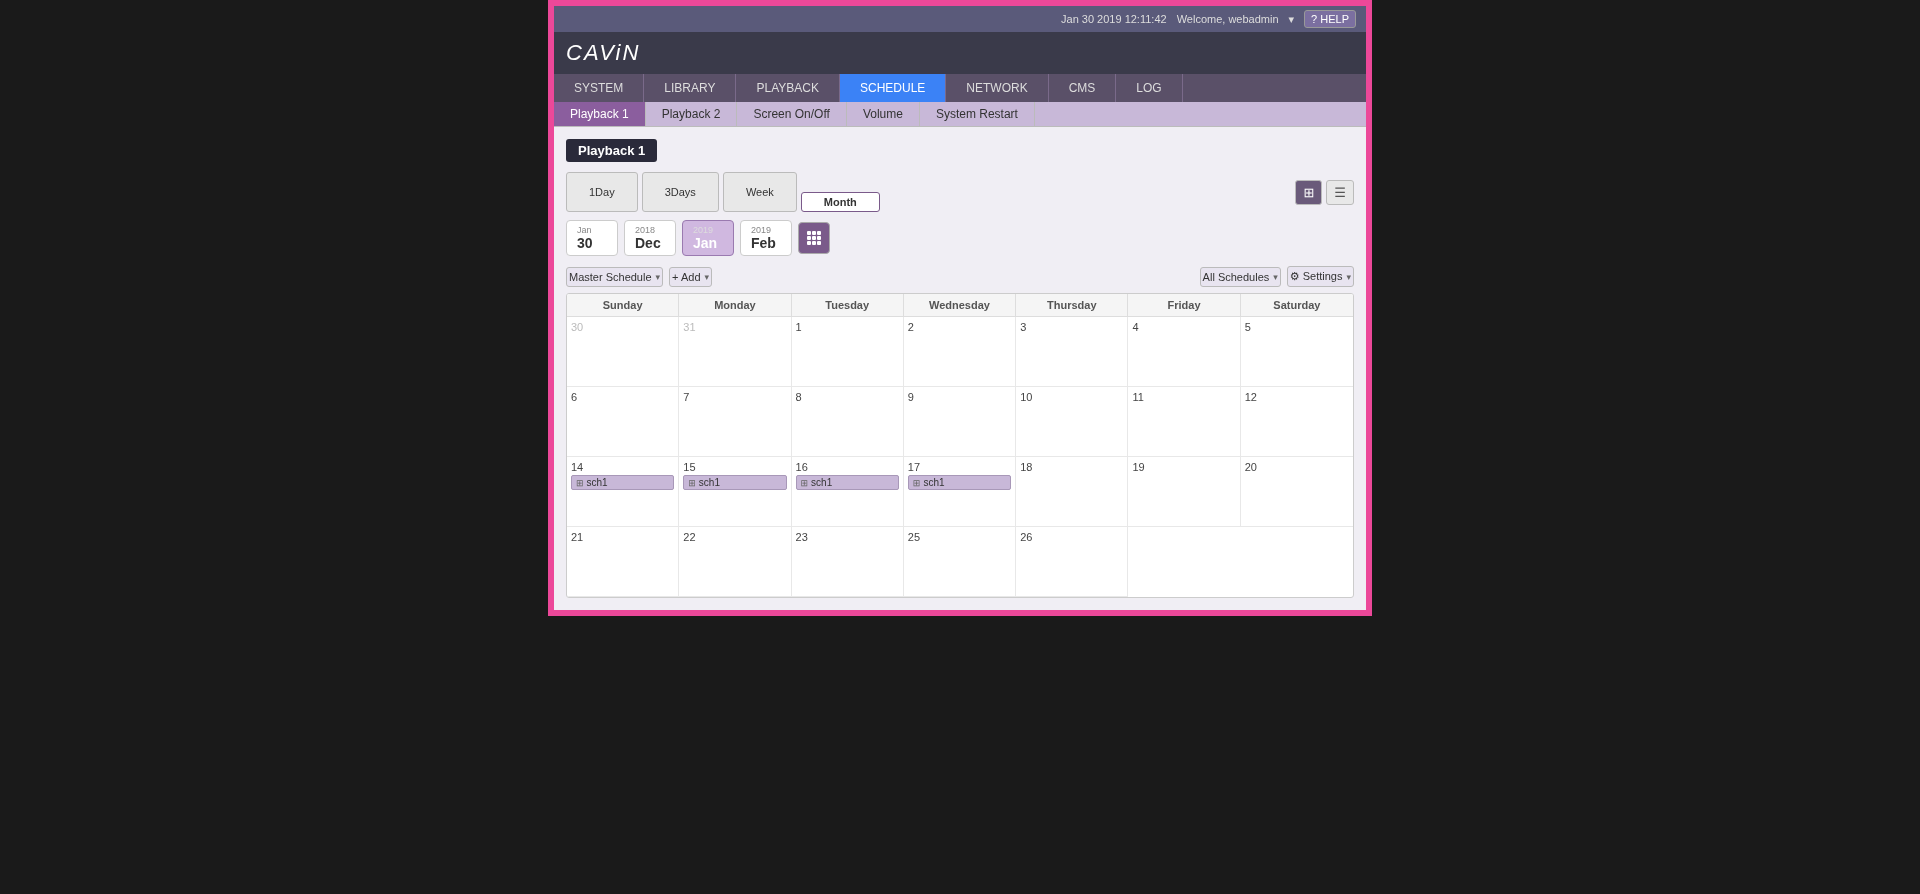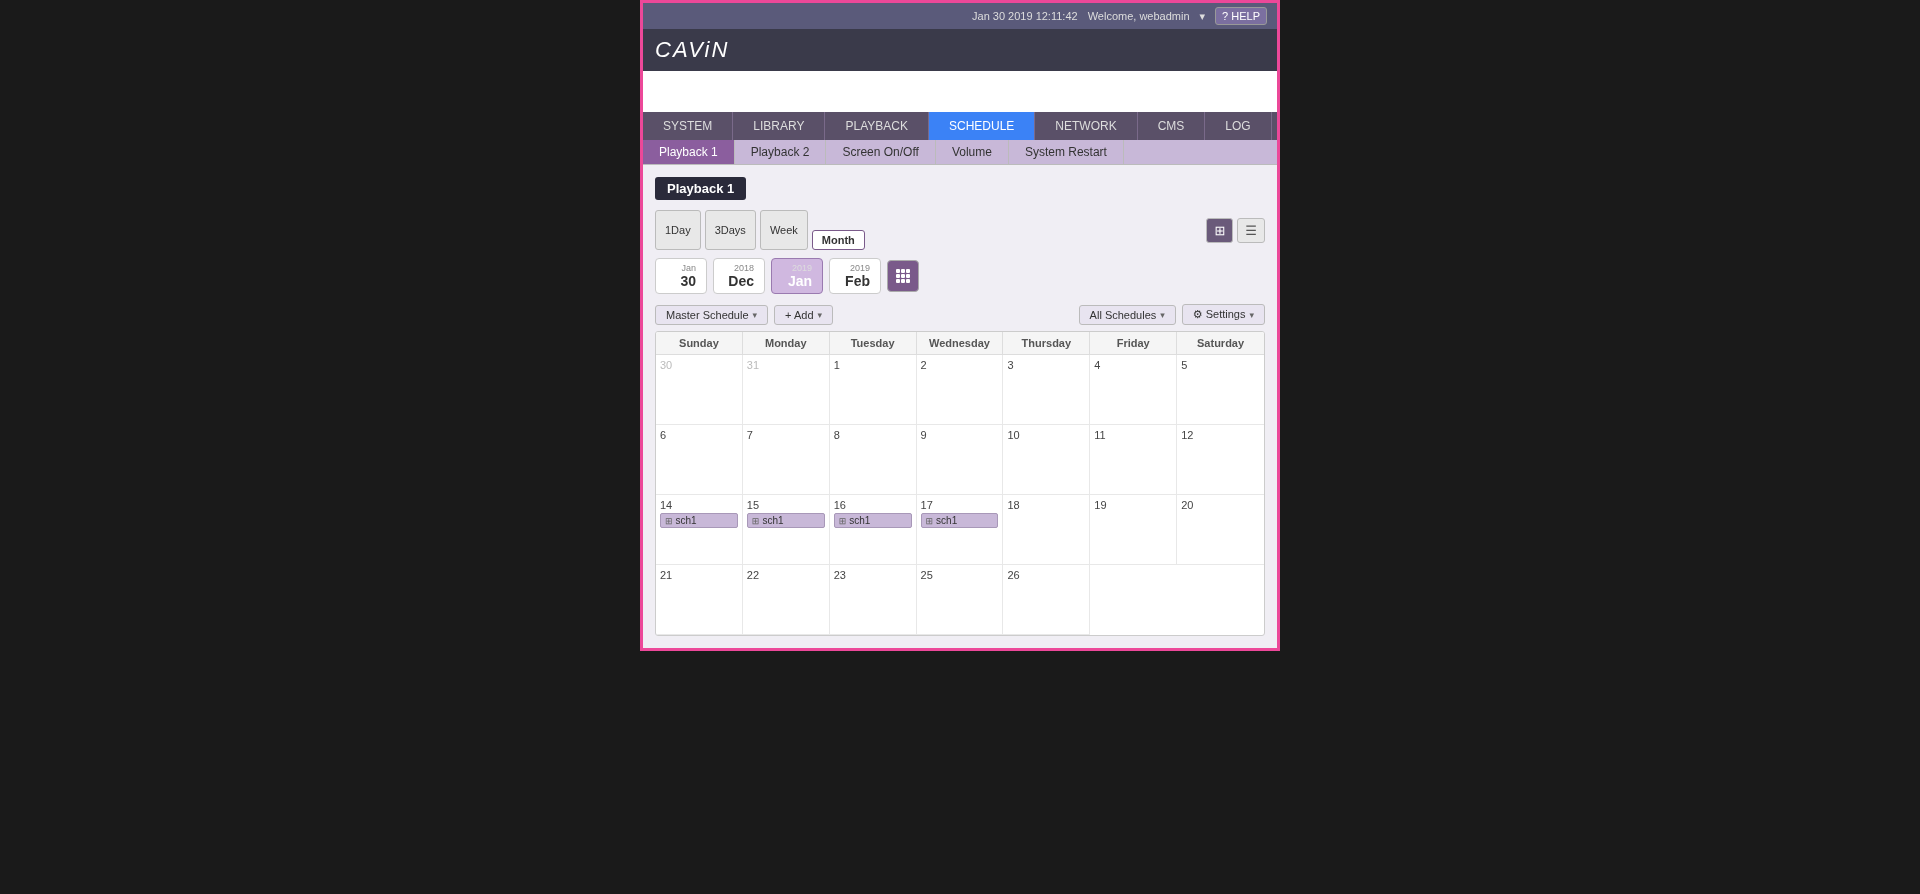--- a/index.html
+++ b/index.html
@@ -1,22 +1,22 @@
 <!DOCTYPE html>
 <html><head>
   <meta charset="utf-8">
   <style>
     * { box-sizing: border-box; margin: 0; padding: 0; }
     body { background: #1a1a1a; font-family: Arial, sans-serif; font-size: 12px; }
 
     .app-container {
-      width: 640px;
+      width: 824px;
       margin: 0 auto;
       background: #fff;
-      border: 3px solid #ec4899;
+      border: 6px solid #ec4899;
     }
 
     
     .top-bar {
       background: #5a5a7a;
       padding: 4px 10px;
       display: flex;
       justify-content: flex-end;
       align-items: center;
       gap: 10px;
@@ -50,21 +50,20 @@
       color: #fff;
       letter-spacing: 2px;
       font-style: italic;
     }
 
     
     .main-nav {
       background: #5a5068;
       display: flex;
       align-items: flex-end;
-      margin-top: 41px;
     }
 
     .main-nav-item {
       padding: 7px 20px;
       color: #ddd;
       cursor: pointer;
       font-size: 12px;
       border-right: 1px solid #7a6a8a;
     }
     .main-nav-item.active {
@@ -115,21 +114,21 @@
     .view-controls {
       display: flex;
       justify-content: space-between;
       align-items: center;
       margin-bottom: 8px;
     }
 
     .view-buttons { display: flex; gap: 4px; }
 
     .view-btn {
-      padding: 3px 9px;
+      padding: 3px 22px;
       border: 1px solid #bbb;
       background: #e8e8e8;
       cursor: pointer;
       border-radius: 3px;
       font-size: 11px;
       color: #333;
     }
 
     .view-btn.active {
       background: #fff;
@@ -157,21 +156,21 @@
       display: flex;
       align-items: center;
       gap: 6px;
       margin-bottom: 10px;
     }
 
     .date-box {
       border: 1px solid #ccc;
       border-radius: 4px;
       padding: 4px 10px;
-      text-align: right;
+      text-align: left;
       background: #fff;
       cursor: pointer;
       min-width: 52px;
     }
 
     .date-box .date-year {
       font-size: 9px;
       color: #888;
       display: block;
     }
@@ -207,21 +206,21 @@
       display: flex;
       justify-content: space-between;
       align-items: center;
       margin-bottom: 6px;
     }
 
     .toolbar-left { display: flex; gap: 6px; align-items: center; }
     .toolbar-right { display: flex; gap: 6px; align-items: flex-end; }
 
     .toolbar-btn {
-      padding: 3px 10px;
+      padding: 3px 2px;
       border: 1px solid #bbb;
       background: #e8e4f0;
       cursor: pointer;
       border-radius: 3px;
       font-size: 11px;
       color: #333;
       display: flex;
       align-items: center;
       gap: 4px;
     }

